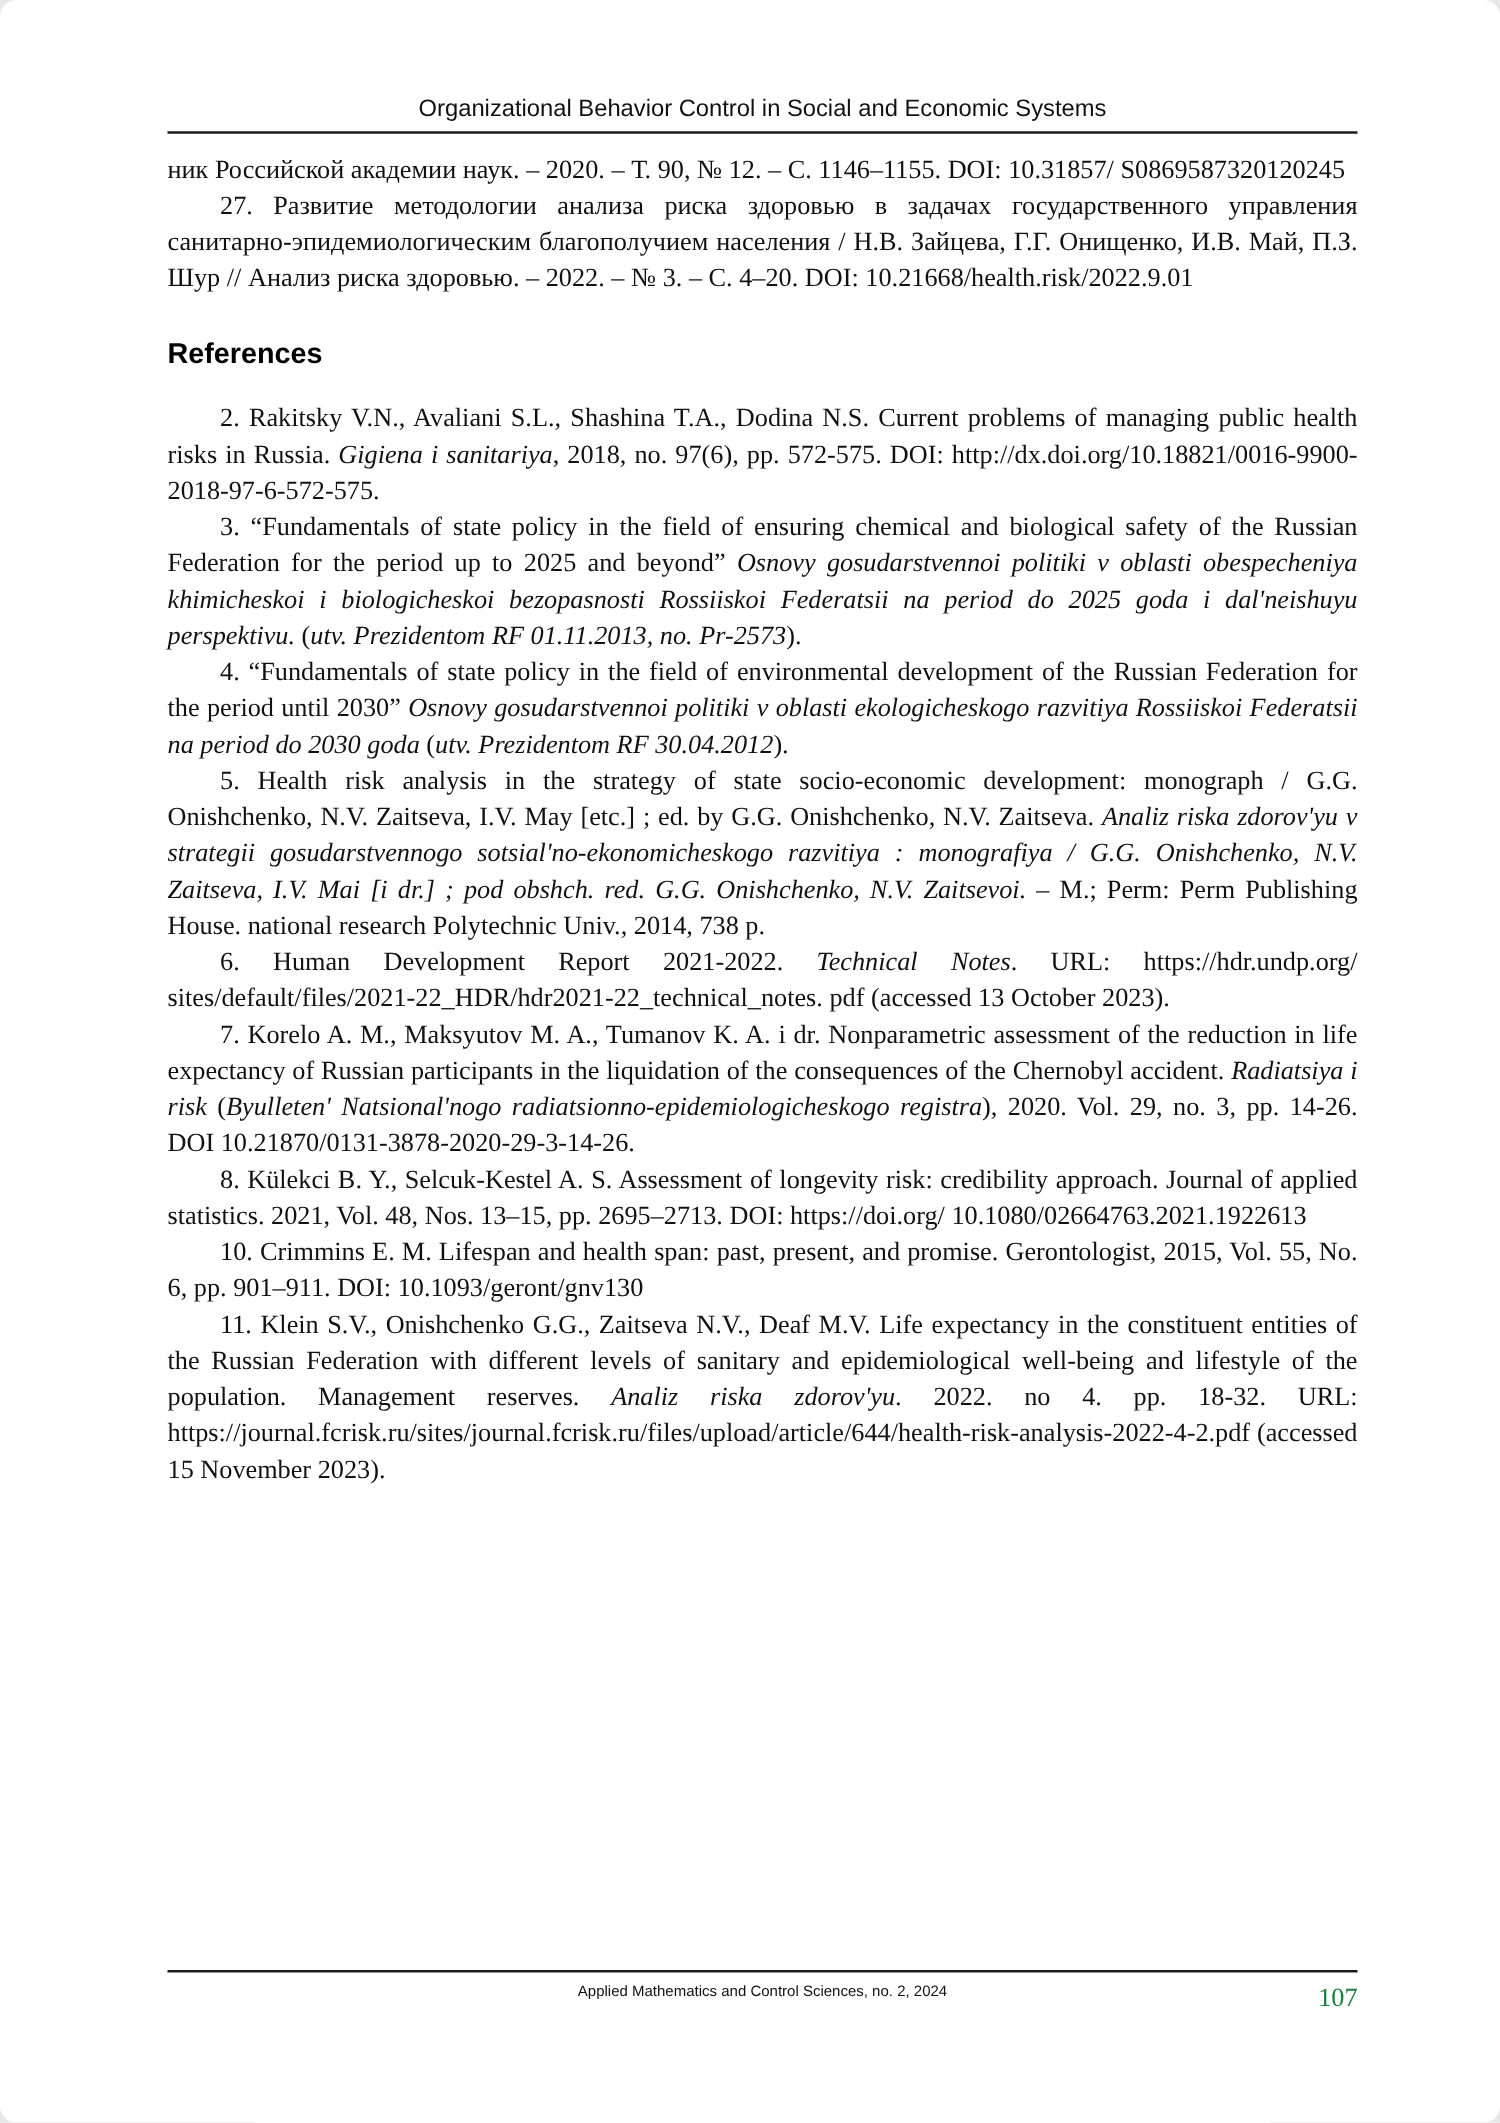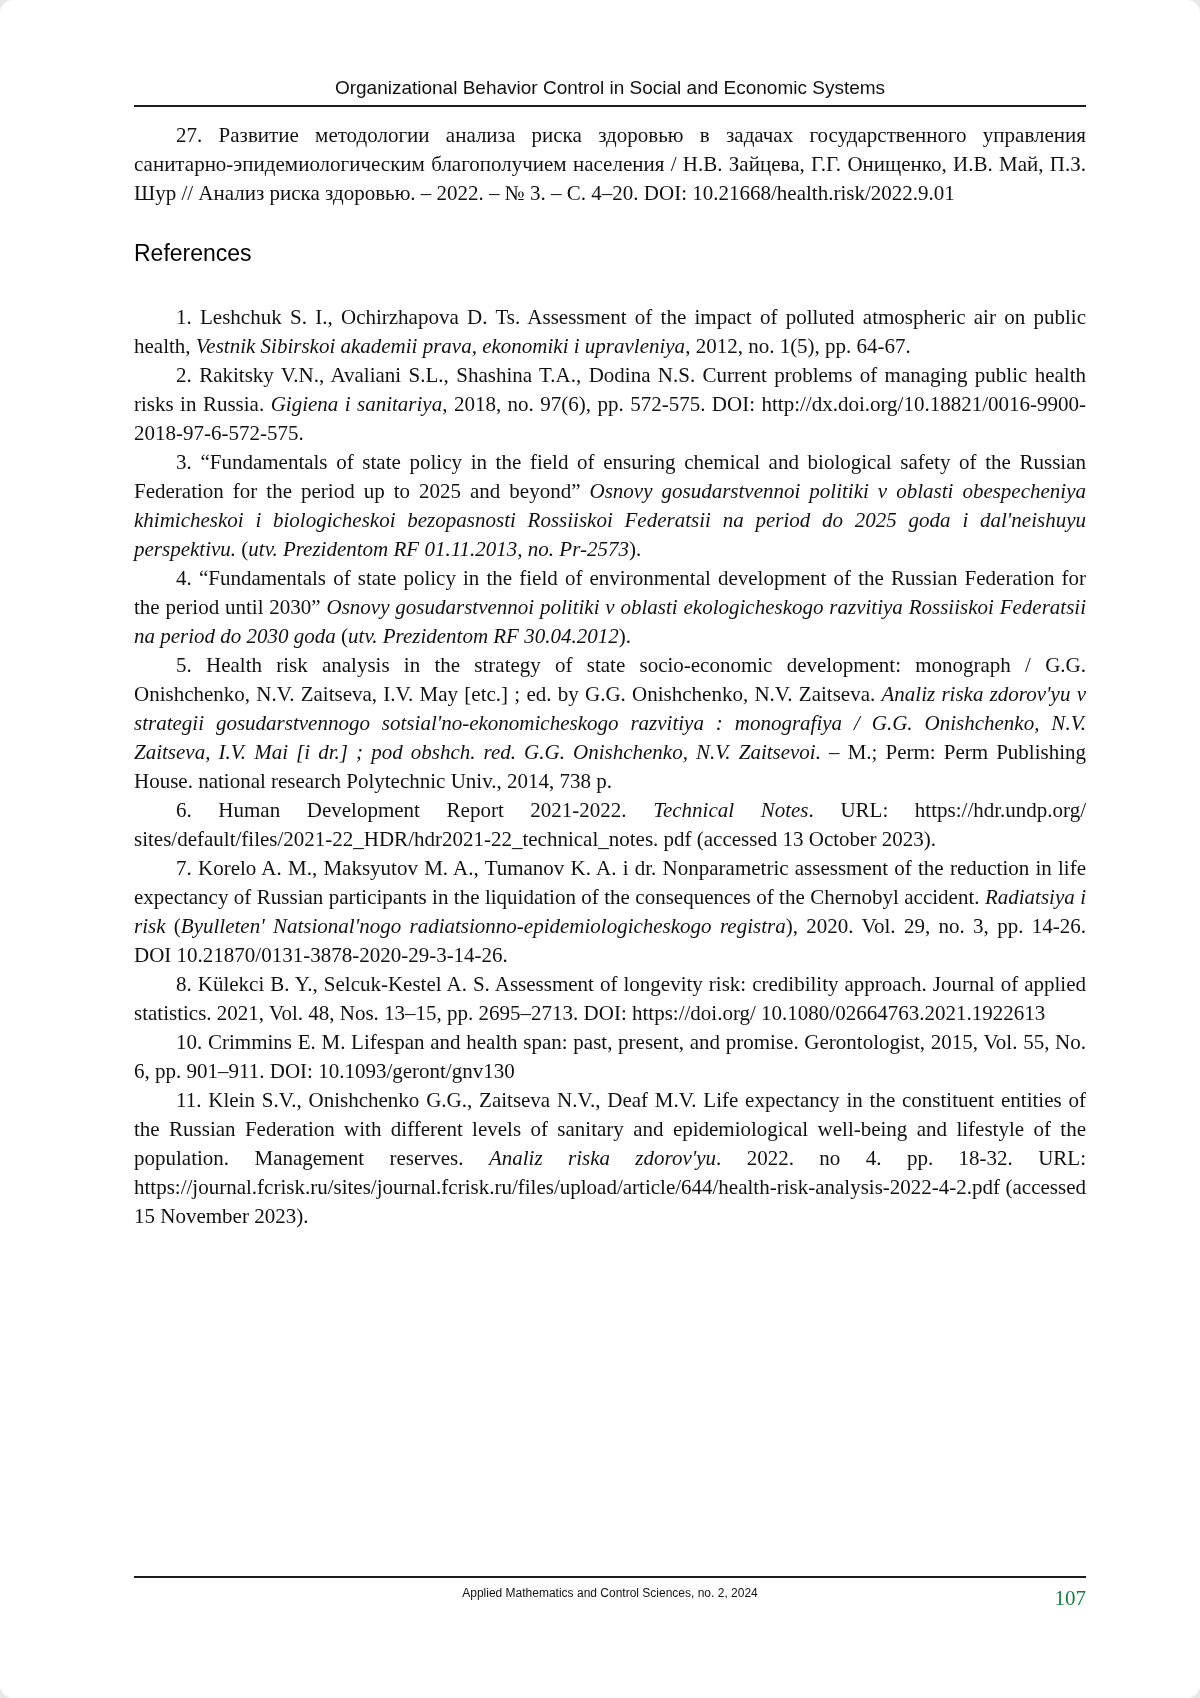--- a/index.html
+++ b/index.html
@@ -36,22 +36,22 @@
     -webkit-hyphens:manual;
   }
   .body-col p {
     margin:0;
     padding:0;
   }
   .body-col p.indent { text-indent:42px; }
   .refs-heading {
     font-family:"Liberation Sans","DejaVu Sans",sans-serif;
     font-size:23px;
-    font-weight:normal;
-    margin:31px 0 35px 0;
+    font-weight:bold;
+    margin:31px 0 23px 0;
     text-align:left;
     text-indent:0;
     color:#000;
   }
   
   .page-footer {
     position:absolute;
     top:1576px; left:134px; width:952px;
     border-top:2px solid #1c1c1c;
     padding-top:8px;
@@ -79,25 +79,25 @@
 <body>
 
 <div class="page">
 
   <header class="running-header">
     <span>Organizational Behavior Control in Social and Economic Systems</span>
   </header>
 
   <main class="body-col">
     <div id="carryover">
+        <p><span>ник Российской академии наук. – 2020. – Т. 90, № 12. – С. 1146–1155. DOI: 10.31857/ S0869587320120245</span></p>
         <p class="indent"><span>27. Развитие методологии анализа риска здоровью в задачах государственного управ­ления санитарно-эпидемиологическим благополучием населения / Н.В. Зайцева, Г.Г. Они­щенко, И.В. Май, П.З. Шур // Анализ риска здоровью. – 2022. – № 3. – С. 4–20. DOI: 10.21668/health.risk/2022.9.01</span></p>
       </div>
     <h2 class="refs-heading">References</h2>
     <div id="references">
-        <p class="indent"><span>1. Leshchuk S. I., Ochirzhapova D. Ts. Assessment of the impact of polluted atmospheric air on public health, </span><i>Vestnik Sibirskoi akademii prava, ekonomiki i upravleniya</i><span>, 2012, no. 1(5), pp. 64-67.</span></p>
         <p class="indent"><span>2. Rakitsky V.N., Avaliani S.L., Shashina T.A., Dodina N.S. Current problems of managing public health risks in Russia. </span><i>Gigiena i sanitariya</i><span>, 2018, no. 97(6), pp. 572-575. DOI: http://dx.doi.org/10.18821/0016-9900-2018-97-6-572-575.</span></p>
         <p class="indent"><span>3. “Fundamentals of state policy in the field of ensuring chemical and biological safety of the Russian Federation for the period up to 2025 and beyond” </span><i>Osnovy gosudarstvennoi politiki v oblasti obespecheniya khimicheskoi i biologicheskoi bezopasnosti Rossiiskoi Federatsii na period do 2025 goda i dal'neishuyu perspektivu.</i><span> (</span><i>utv. Prezidentom RF 01.11.2013, no. Pr-2573</i><span>).</span></p>
         <p class="indent"><span>4. “Fundamentals of state policy in the field of environmental development of the Russian Federation for the period until 2030” </span><i>Osnovy gosudarstvennoi politiki v oblasti ekologicheskogo razvitiya Rossiiskoi Federatsii na period do 2030 goda</i><span> (</span><i>utv. Prezidentom RF 30.04.2012</i><span>).</span></p>
         <p class="indent"><span>5. Health risk analysis in the strategy of state socio-economic development: monograph / G.G. Onishchenko, N.V. Zaitseva, I.V. May [etc.] ; ed. by G.G. Onishchenko, N.V. Zaitseva. </span><i>Analiz riska zdorov'yu v strategii gosudarstvennogo sotsial'no-ekonomicheskogo razvitiya : monografiya / G.G. Onishchenko, N.V. Zaitseva, I.V. Mai [i dr.] ; pod obshch. red. G.G. Onishchenko, N.V. Zaitsevoi.</i><span> – M.; Perm: Perm Publishing House. national research Polytechnic Univ., 2014, 738 p.</span></p>
         <p class="indent"><span>6. Human Development Report 2021-2022. </span><i>Technical Notes</i><span>. URL: https://hdr.undp.org/ sites/default/files/2021-22_HDR/hdr2021-22_technical_notes. pdf (accessed 13 October 2023).</span></p>
         <p class="indent"><span>7. Korelo A. M., Maksyutov M. A., Tumanov K. A. i dr. Nonparametric assessment of the re­duction in life expectancy of Russian participants in the liquidation of the consequences of the Cher­nobyl accident. </span><i>Radiatsiya i risk</i><span> (</span><i>Byulleten' Natsional'nogo radiatsionno-epidemiologicheskogo registra</i><span>), 2020. Vol. 29, no. 3, pp. 14-26. DOI 10.21870/0131-3878-2020-29-3-14-26.</span></p>
         <p class="indent"><span>8. Külekci B. Y., Selcuk-Kestel A. S. Assessment of longevity risk: credibility approach. Journal of applied statistics. 2021, Vol. 48, Nos. 13–15, pp. 2695–2713. DOI: https://doi.org/ 10.1080/02664763.2021.1922613</span></p>
         <p class="indent"><span>10. Crimmins E. M. Lifespan and health span: past, present, and promise. Gerontologist, 2015, Vol. 55, No. 6, pp. 901–911. DOI: 10.1093/geront/gnv130</span></p>
         <p class="indent"><span>11. Klein S.V., Onishchenko G.G., Zaitseva N.V., Deaf M.V. Life expectancy in the constituent entities of the Russian Federation with different levels of sanitary and epidemiological well-being and lifestyle of the population. Management reserves. </span><i>Analiz riska zdorov'yu</i><span>. 2022. no 4. pp. 18-32. URL: https://journal.fcrisk.ru/sites/journal.fcrisk.ru/files/upload/article/644/health-risk-analysis-2022-4-2.pdf (accessed 15 November 2023).</span></p>
       </div>

